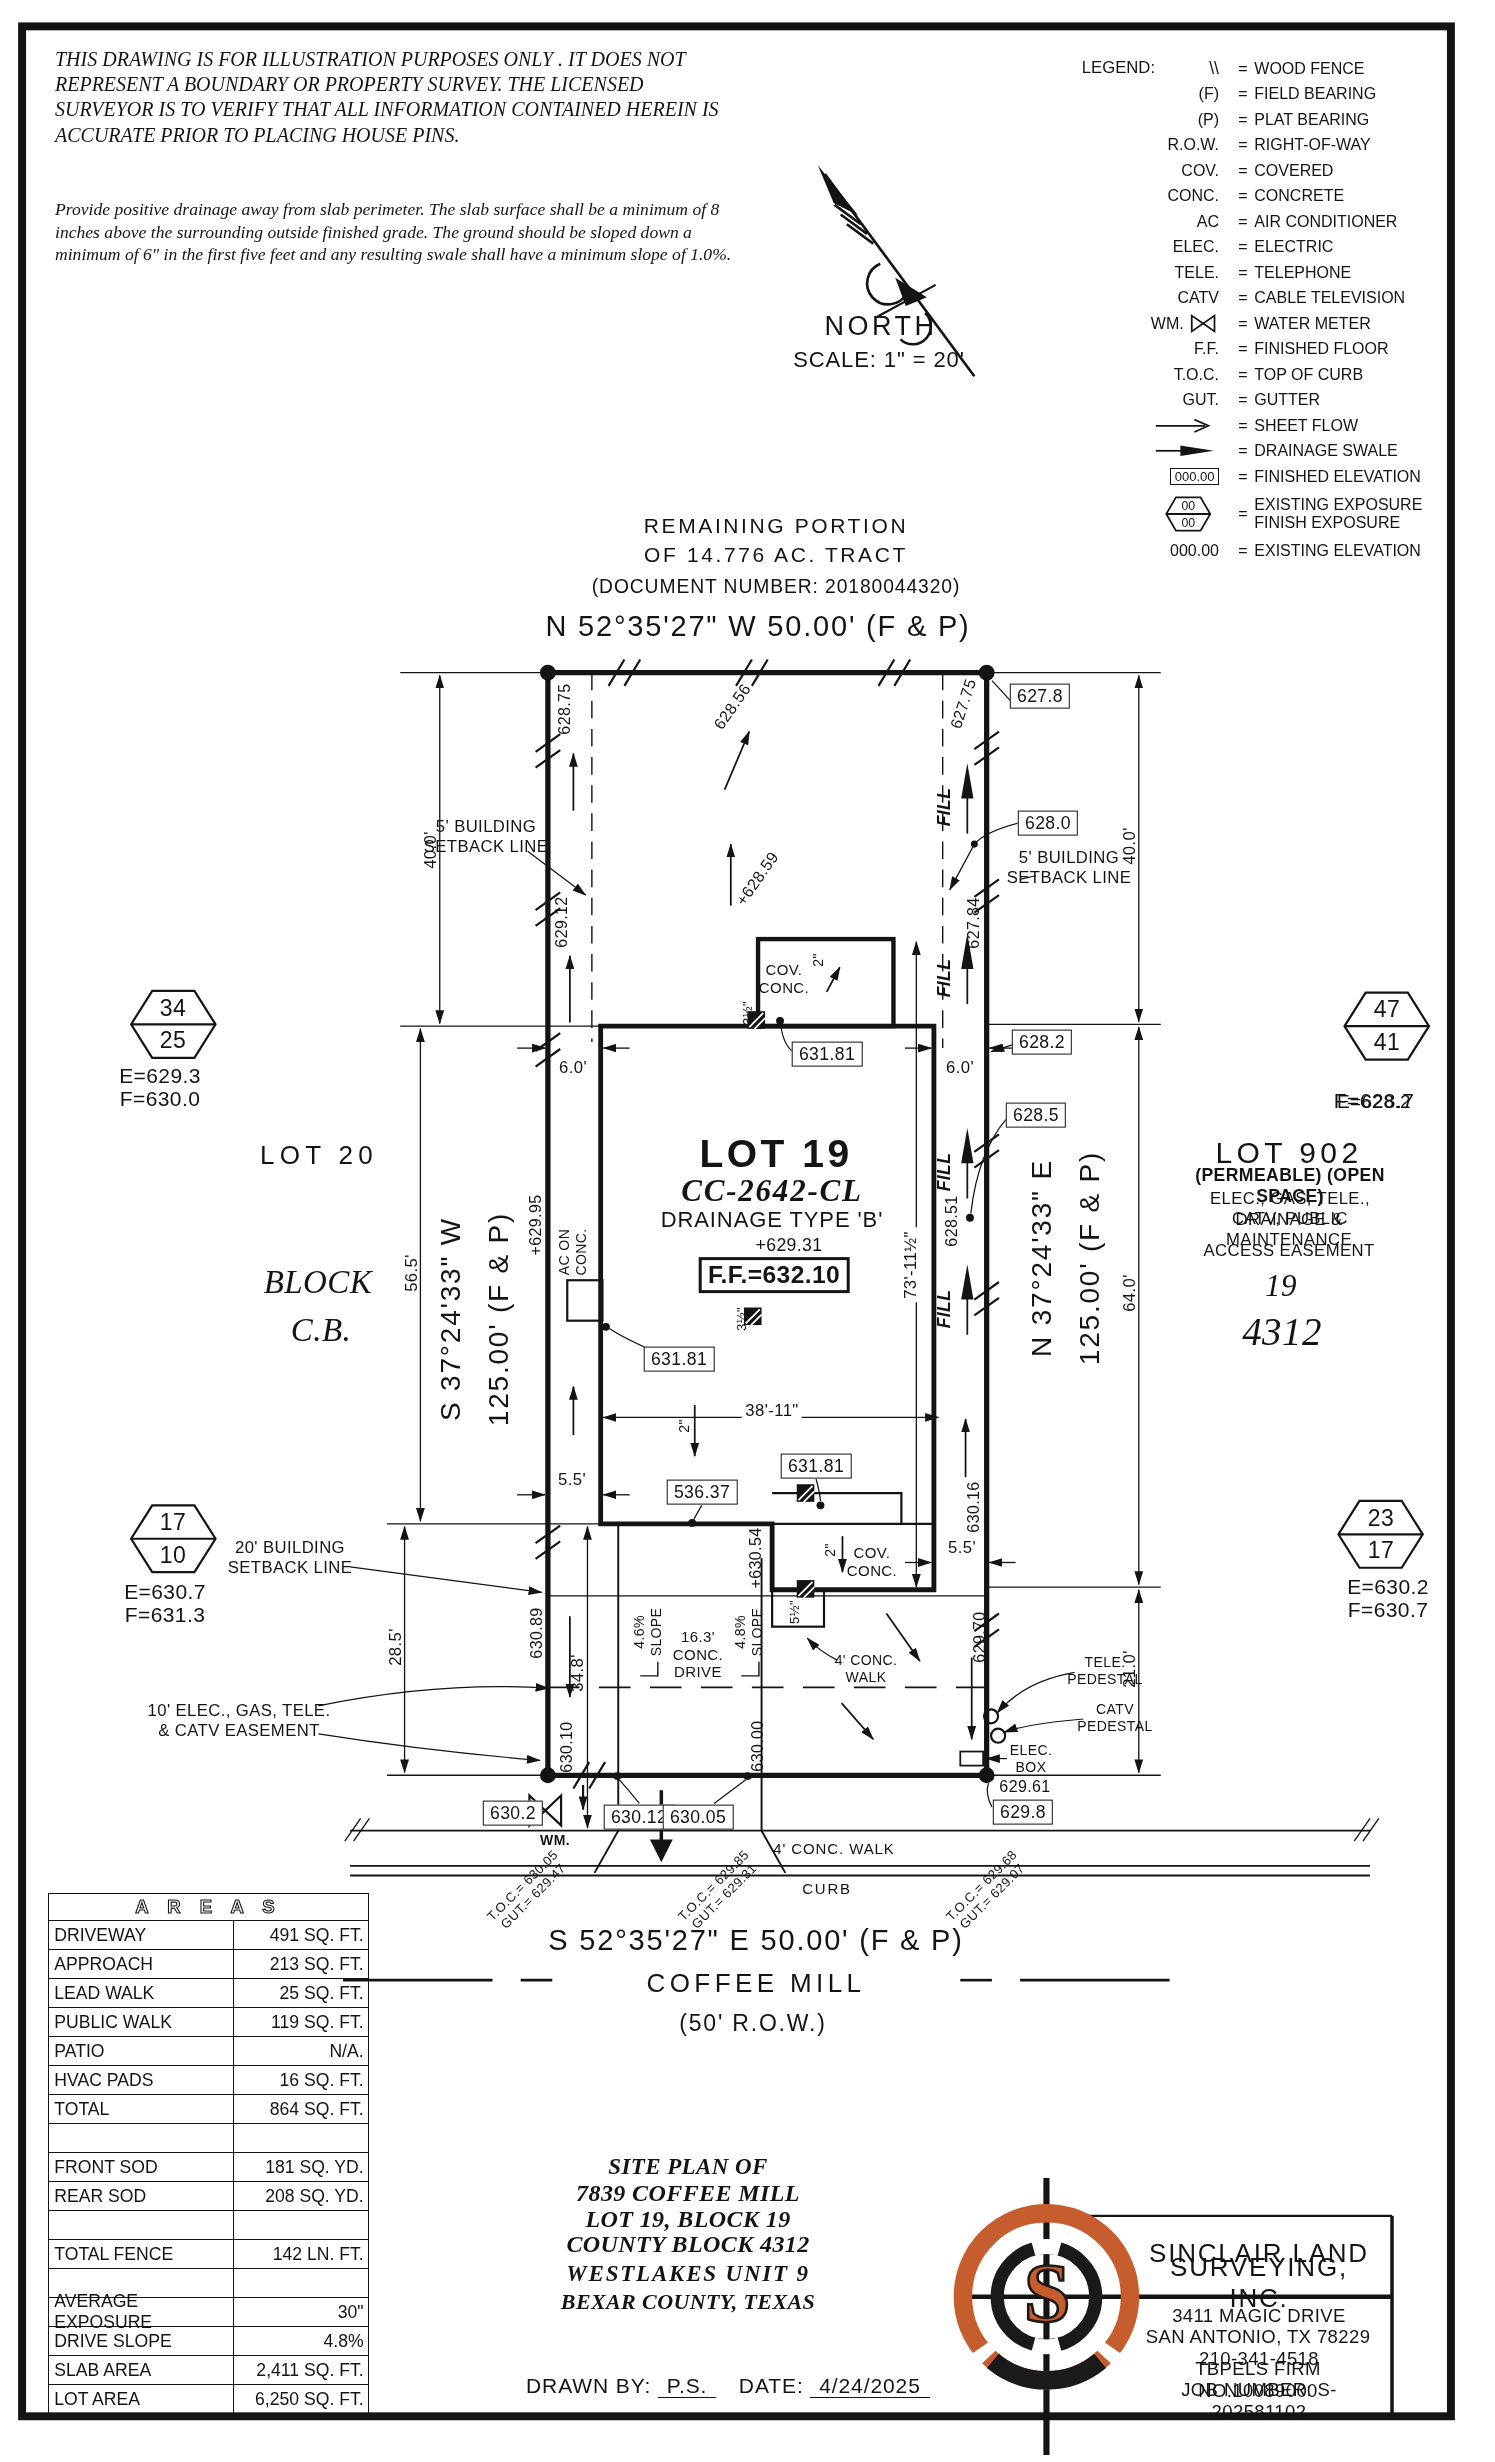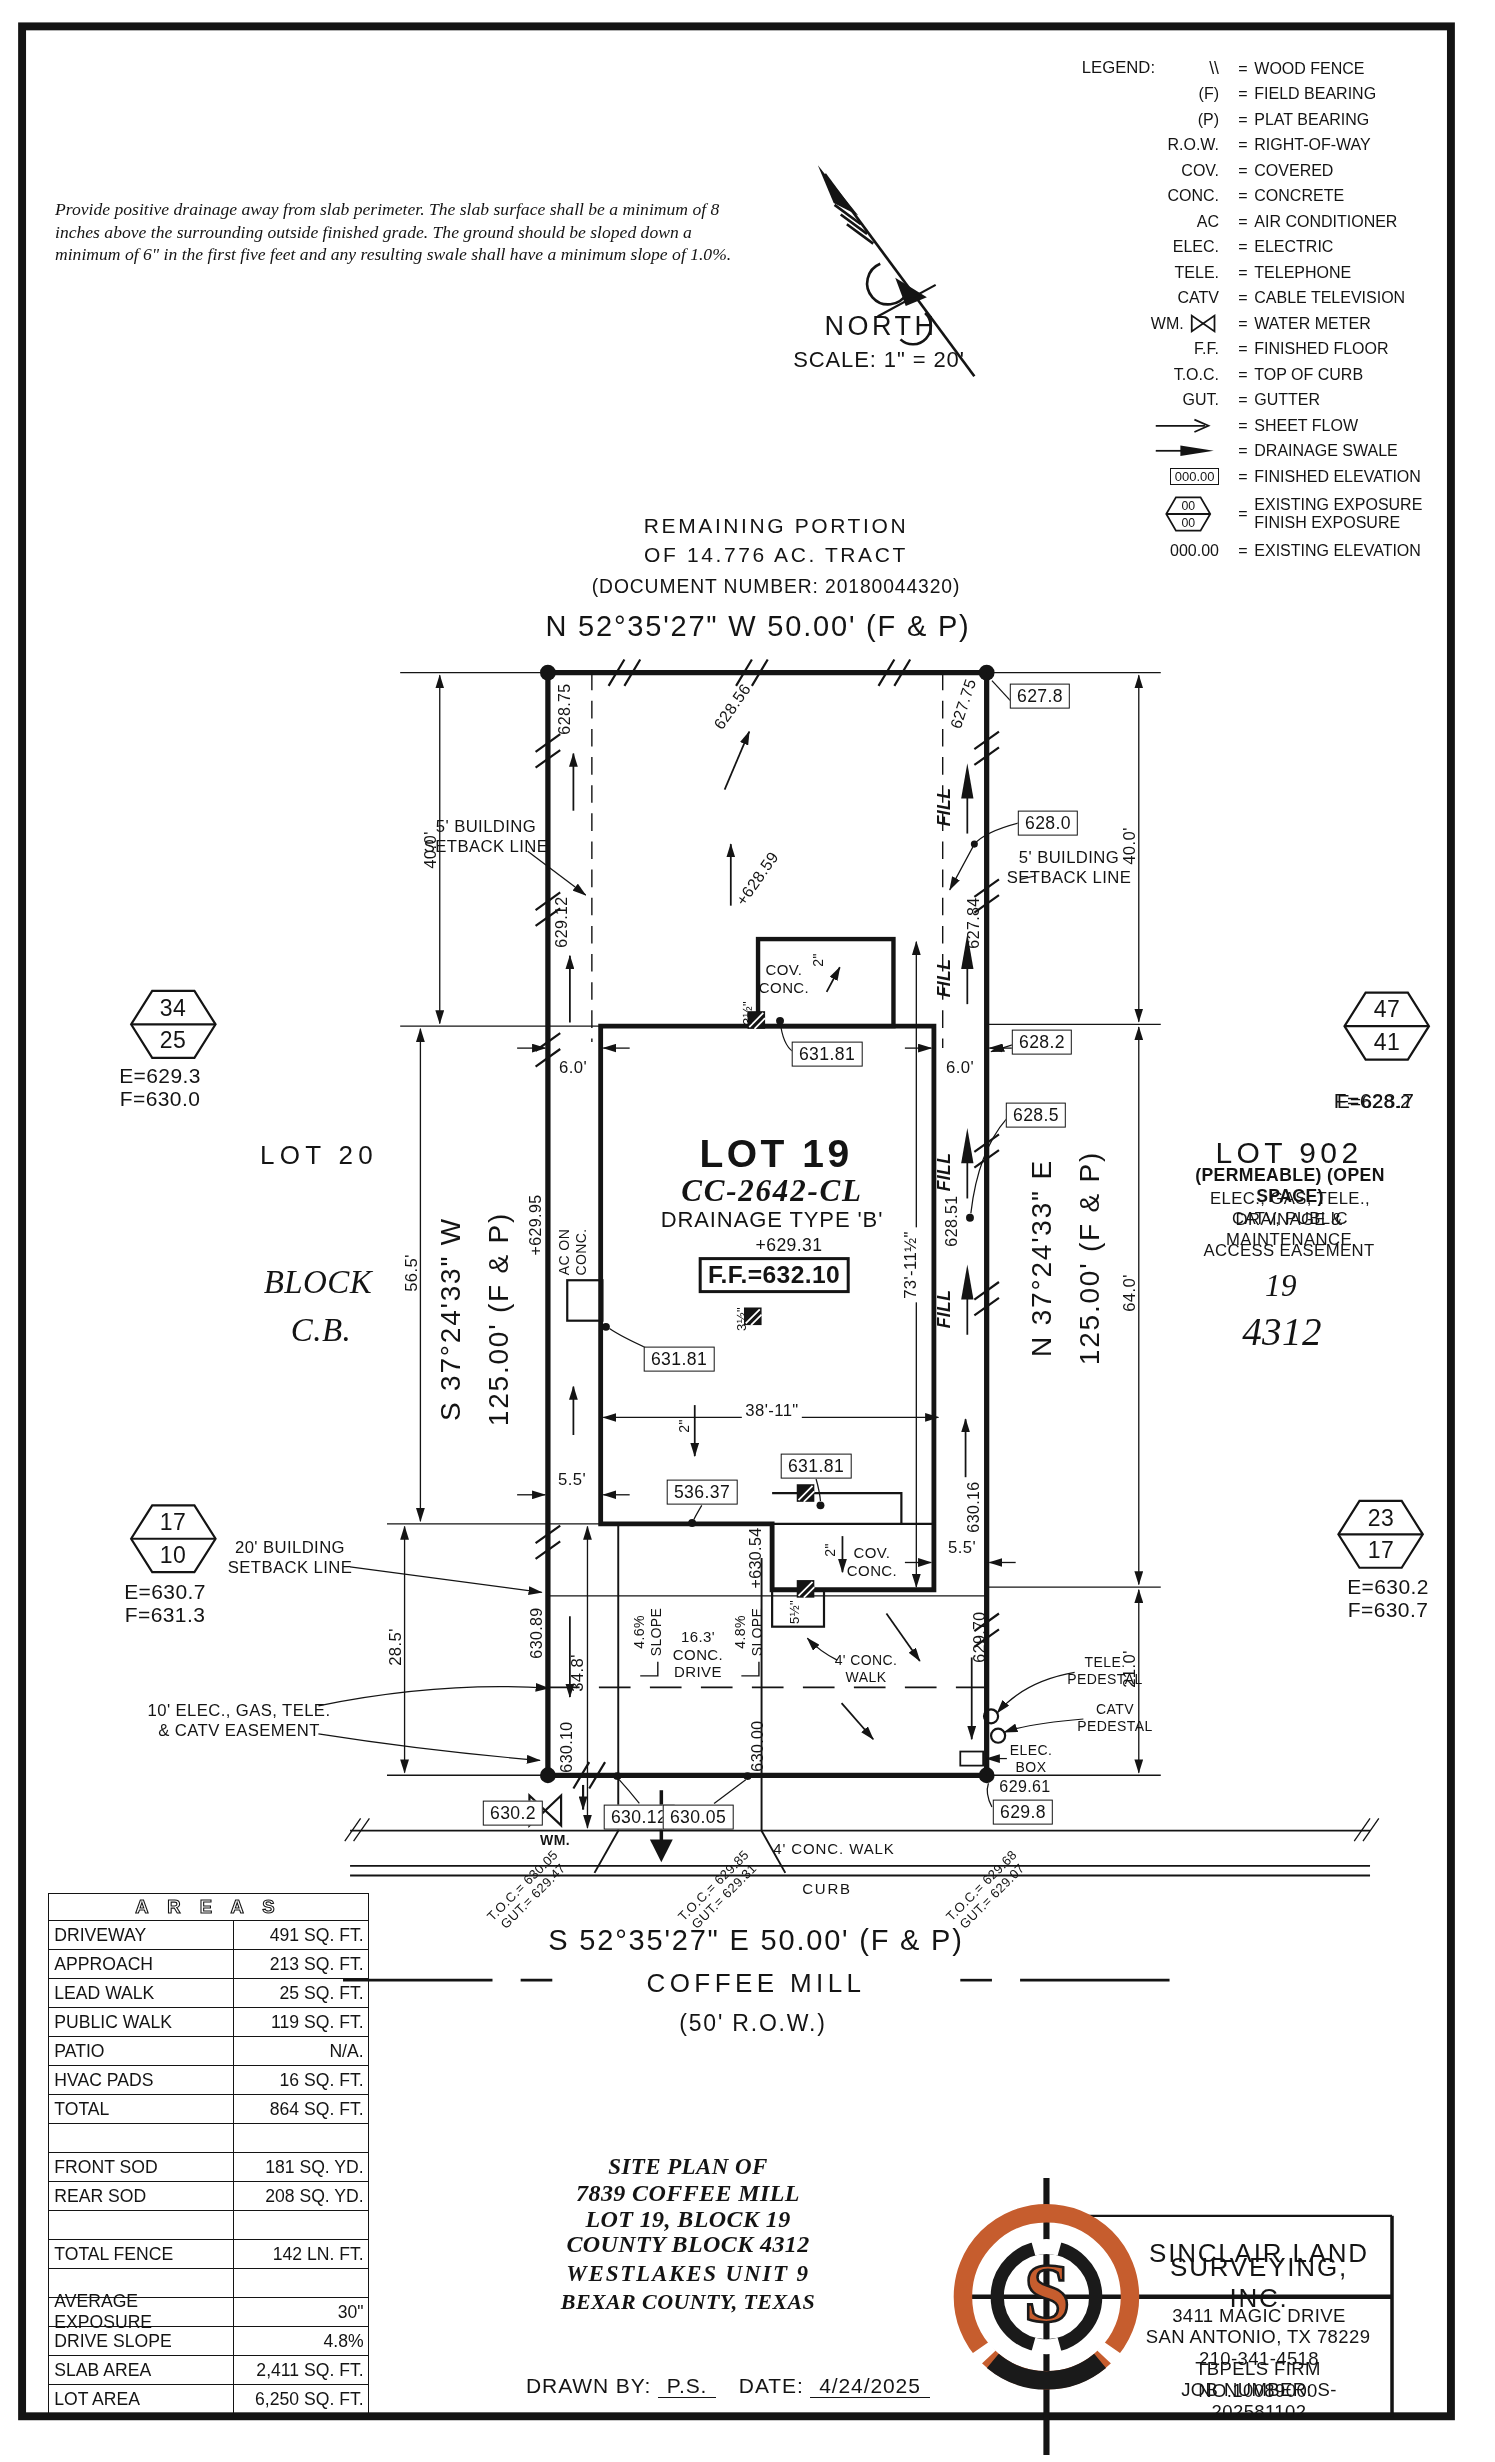--- a/index.html
+++ b/index.html
@@ -253,20 +253,24 @@
     <circle cx="1190" cy="2612" r="95" stroke="#c65d2e" stroke-width="21"></circle>
     <path d="M1251,2685 A95,95 0 0 1 1129,2685" stroke="#1a1a1a" stroke-width="21"></path>
     <path d="M1265,2670 A95,95 0 0 1 1256,2681" stroke="#ffffff" stroke-width="23"></path>
     <path d="M1124,2681 A95,95 0 0 1 1115,2670" stroke="#ffffff" stroke-width="23"></path>
     <circle cx="1190" cy="2612" r="56" stroke="#1a1a1a" stroke-width="15"></circle>
     <path d="M1175,2557 A56,56 0 0 1 1205,2557" stroke="#ffffff" stroke-width="17"></path>
     <path d="M1175,2667 A56,56 0 0 0 1205,2667" stroke="#ffffff" stroke-width="17"></path>
   </g>
 </svg>
 
+<div class="para" style="left:55px;top:47px;width:686px;font-size:20px;line-height:1.26;">THIS DRAWING IS FOR ILLUSTRATION PURPOSES ONLY . IT DOES
+NOT REPRESENT A BOUNDARY OR PROPERTY SURVEY. THE
+LICENSED SURVEYOR IS TO VERIFY THAT ALL INFORMATION
+CONTAINED HEREIN IS ACCURATE PRIOR TO PLACING HOUSE PINS.</div>
 <div class="para" style="left:55px;top:155px;width:695px;font-size:17.6px;line-height:1.28;margin-top:43px;">Provide positive drainage away from slab perimeter. The slab surface shall be a
 minimum of 8 inches above the surrounding outside finished grade. The ground should be
 sloped down a minimum of 6" in the first five feet and any resulting swale shall have a
 minimum slope of 1.0%.</div>
 
 <div class="lbl" style="left:881px;top:327px;font-size:27px;letter-spacing:3.5px;">NORTH</div>
 <div class="lbl" style="left:879px;top:360px;font-size:22px;letter-spacing:0.9px;">SCALE: 1" = 20'</div>
 
 <div class="legend">
   <div class="lg-row">

